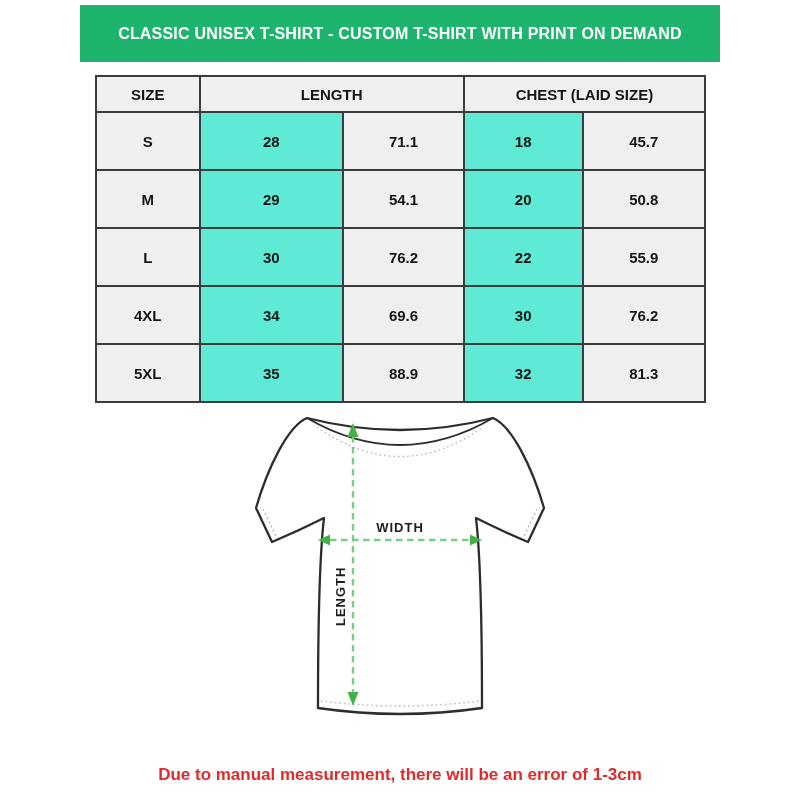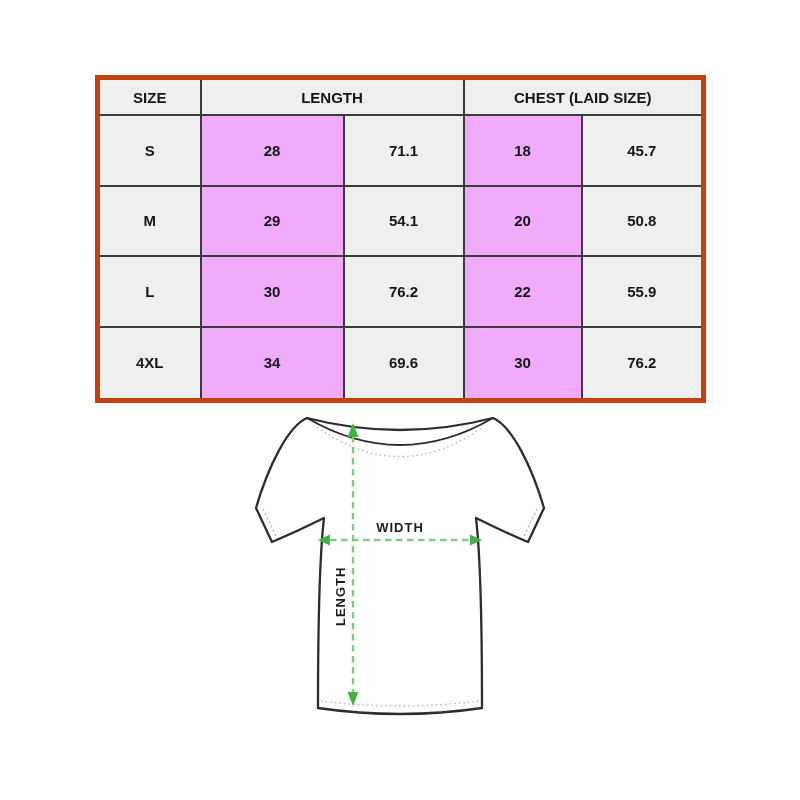--- a/index.html
+++ b/index.html
@@ -9,39 +9,42 @@
   
   .banner{position:absolute;left:80px;top:5px;width:640px;height:57px;
           background:#1db56d;display:flex;align-items:center;justify-content:center;}
   .banner span{color:#ffffff;font-weight:bold;font-size:16px;letter-spacing:.2px;
                white-space:nowrap;}
 
   
   table.size-table{position:absolute;left:95px;top:75px;width:611px;height:328px;
        border-collapse:collapse;table-layout:fixed;}
   .size-table th,.size-table td{border:2px solid #3b3b3b;text-align:center;vertical-align:middle;
-       font-size:15px;font-weight:bold;color:#161616;padding:0;height:34px;background:#f0abfc;}
+       font-size:15px;font-weight:bold;color:#161616;padding:0;height:34px;background:#5eead4;}
   .size-table .gray{background:#f0efef;}
-  .size-table{border:5px solid #c2410c;}
+  .size-table{border:1px solid #c2410c;}
 
   
   .tshirt-wrap{position:absolute;left:250px;top:412px;width:300px;height:312px;}
   .tshirt-wrap svg{display:block;}
   .tshirt-wrap text{font-family:"Liberation Sans", sans-serif;font-weight:bold;
        font-size:13px;letter-spacing:1px;fill:#1e1e1e;}
 
   
   .note{position:absolute;left:0;top:764px;width:800px;text-align:center;
         color:#e22a2a;font-weight:bold;font-size:17px;line-height:21px;margin:0;}
 </style>
 </head>
 <body>
 
 <div class="page">
 
+  <header class="banner">
+    <span>CLASSIC UNISEX T-SHIRT - CUSTOM T-SHIRT WITH PRINT ON DEMAND</span>
+  </header>
 
   <table class="size-table">
     <colgroup>
       <col style="width:17%">
         <col style="width:23.6%">
         <col style="width:19.8%">
       <col style="width:19.5%">
         <col style="width:20.1%">
     </colgroup>
     <thead>
@@ -73,20 +76,27 @@
         <td>22</td>
         <td class="gray">55.9</td>
       </tr>
       <tr>
         <td class="gray">4XL</td>
         <td>34</td>
         <td class="gray">69.6</td>
         <td>30</td>
         <td class="gray">76.2</td>
       </tr>
+      <tr>
+        <td class="gray">5XL</td>
+        <td>35</td>
+        <td class="gray">88.9</td>
+        <td>32</td>
+        <td class="gray">81.3</td>
+      </tr>
     </tbody>
   </table>
 
   <div class="tshirt-wrap">
     <svg width="300" height="312" viewBox="0 0 300 312">
 
       <path d="M 57,6
            C 38,14 18,55 6,96
            L 22,130
            Q 48,119 74,106
@@ -117,14 +127,15 @@
         <line x1="103" y1="24" x2="103" y2="280" stroke="#7ccd84" stroke-width="2.4" stroke-dasharray="6.5 4.5"></line>
         <polygon points="103,11 97.5,25 108.5,25" fill="#44b148"></polygon>
         <polygon points="103,294 97.5,280 108.5,280" fill="#44b148"></polygon>
       </g>
 
       <text x="150" y="120" text-anchor="middle">WIDTH</text>
       <text transform="translate(95,214) rotate(-90)">LENGTH</text>
     </svg>
   </div>
 
+  <p class="note">Due to manual measurement, there will be an error of 1-3cm</p>
 
 </div>
 
 </body></html>

